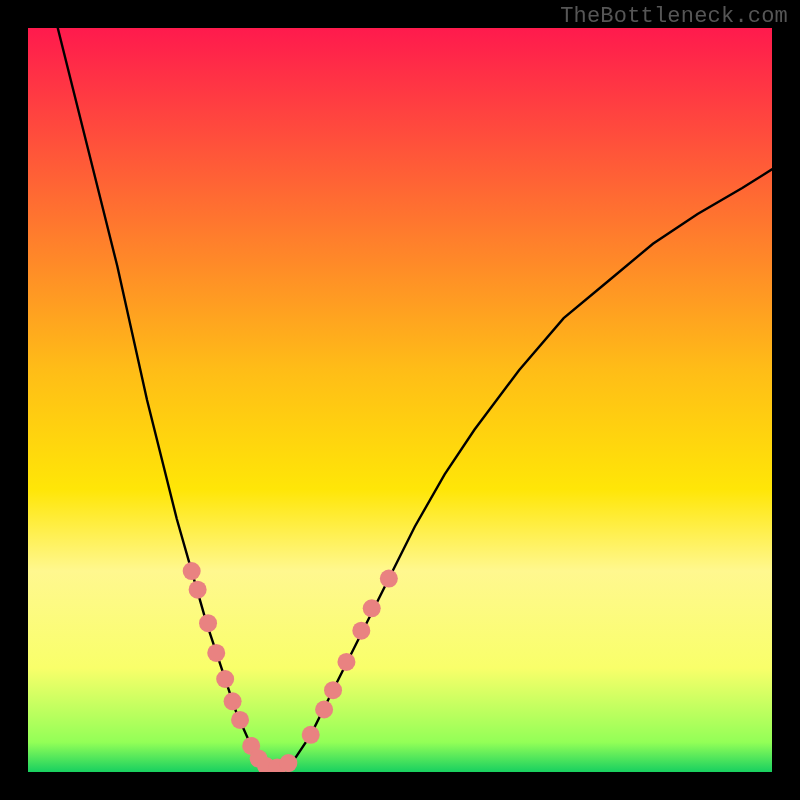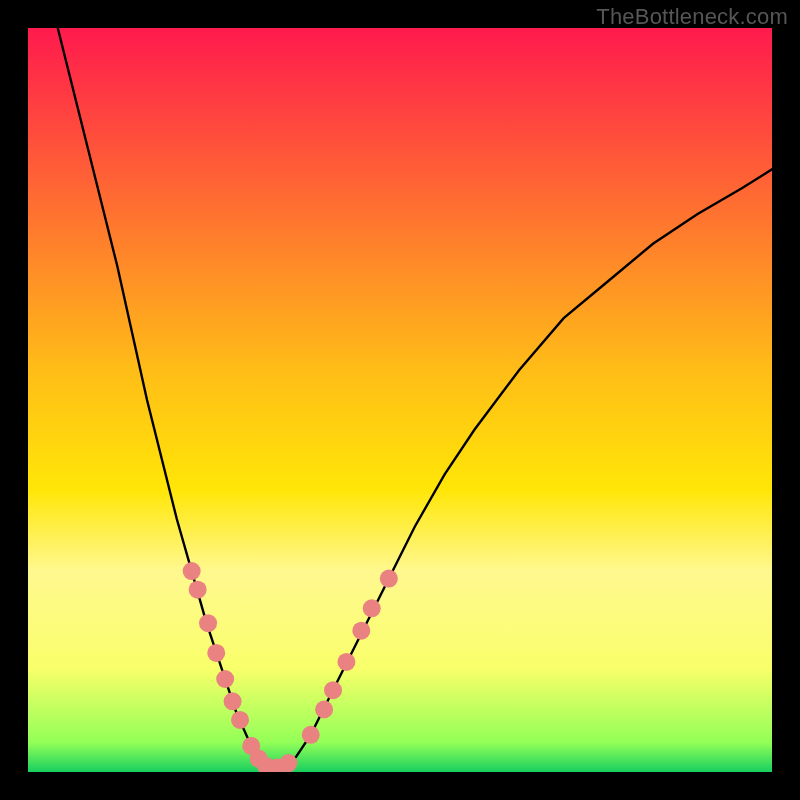--- a/index.html
+++ b/index.html
@@ -7,21 +7,21 @@
   .frame {
     width: 800px;
     height: 800px;
     background: #000;
     position: relative;
   }
   .watermark {
     position: absolute;
     top: 4px;
     right: 12px;
-    font-family: Liberation Sans, sans-serif;
+    font-family: Liberation Mono, monospace;
     font-size: 22px;
     font-weight: 500;
     color: #565656;
     letter-spacing: 0.2px;
     z-index: 10;
   }
   .plot {
     position: absolute;
     left: 28px;
     top: 28px;

